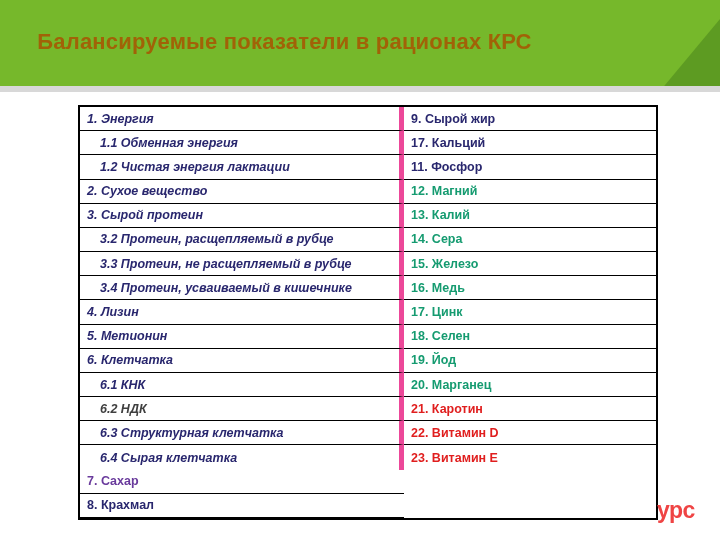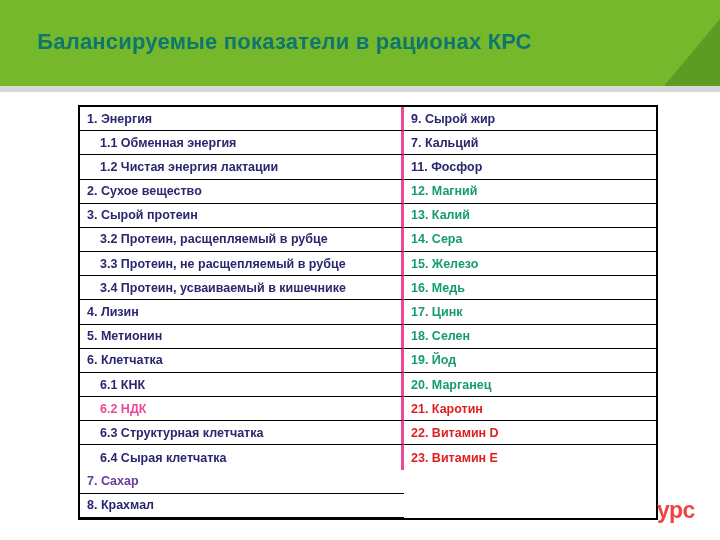--- a/index.html
+++ b/index.html
@@ -18,21 +18,21 @@
   .corner-accent {
     position: absolute; top: 0; left: 658px;
     width: 62px; height: 86px;
     background: #5d9b22;
     clip-path: polygon(100% 22%, 100% 100%, 10% 100%);
   }
   .slide-title {
     position: absolute; top: 29px; left: 0;
     width: 569px;
     text-align: center;
-    color: #0f766e;
+    color: #a16207;
     font-size: 22px;
     font-weight: bold;
     letter-spacing: 0.2px;
   }
   .divider-strip {
     position: absolute; top: 86px; left: 0;
     width: 720px; height: 6px;
     background: #d8d8d8;
   }
   .indicators-table {
@@ -50,21 +50,21 @@
     box-sizing: border-box;
     border-bottom: 1px solid #000000;
     display: flex;
     align-items: center;
     padding-left: 7px;
     font-size: 12.5px;
     font-weight: bold;
     white-space: nowrap;
     overflow: hidden;
   }
-  .cell.col1 { border-right: 3px solid #ec4899; }
+  .cell.col1 { border-right: 5px solid #ec4899; font-style: italic; }
   .cell.sub { padding-left: 20px; }
   .cell.last { border-bottom: none; }
   .logo-text {
     position: absolute; left: 657px; top: 497px;
     font-size: 23px;
     font-weight: bold;
     color: #ef4444;
     letter-spacing: -0.5px;
   }
 </style>
@@ -84,28 +84,28 @@
   <div class="cell col1 sub" style="color: rgb(41, 39, 110);">1.2 Чистая энергия лактации</div>
   <div class="cell col1" style="color: rgb(41, 39, 110);">2. Сухое вещество</div>
   <div class="cell col1" style="color: rgb(41, 39, 110);">3. Сырой протеин</div>
   <div class="cell col1 sub" style="color: rgb(41, 39, 110);">3.2 Протеин, расщепляемый в рубце</div>
   <div class="cell col1 sub" style="color: rgb(41, 39, 110);">3.3 Протеин, не расщепляемый в рубце</div>
   <div class="cell col1 sub" style="color: rgb(41, 39, 110);">3.4 Протеин, усваиваемый в кишечнике</div>
   <div class="cell col1" style="color: rgb(41, 39, 110);">4. Лизин</div>
   <div class="cell col1" style="color: rgb(41, 39, 110);">5. Метионин</div>
   <div class="cell col1" style="color: rgb(41, 39, 110);">6. Клетчатка</div>
   <div class="cell col1 sub" style="color: rgb(41, 39, 110);">6.1 КНК</div>
-  <div class="cell col1 sub" style="color: #ec4899;">6.2 НДК</div>
+  <div class="cell col1 sub" style="color: #404040;">6.2 НДК</div>
   <div class="cell col1 sub" style="color: rgb(41, 39, 110);">6.3 Структурная клетчатка</div>
   <div class="cell col1 sub last" style="color: rgb(41, 39, 110);">6.4 Сырая клетчатка</div>
 
   <div class="cell" style="color: rgb(105, 58, 156);">7. Сахар</div>
   <div class="cell" style="color: rgb(41, 39, 110);">8. Крахмал</div>
   <div class="cell" style="color: rgb(41, 39, 110);">9. Сырой жир</div>
-  <div class="cell" style="color: rgb(41, 39, 110);">7. Кальций</div>
+  <div class="cell" style="color: rgb(41, 39, 110);">17. Кальций</div>
   <div class="cell" style="color: rgb(41, 39, 110);">11. Фосфор</div>
   <div class="cell" style="color: rgb(21, 155, 112);">12. Магний</div>
   <div class="cell" style="color: rgb(21, 155, 112);">13. Калий</div>
   <div class="cell" style="color: rgb(21, 155, 112);">14. Сера</div>
   <div class="cell" style="color: rgb(21, 155, 112);">15. Железо</div>
   <div class="cell" style="color: rgb(21, 155, 112);">16. Медь</div>
   <div class="cell" style="color: rgb(21, 155, 112);">17. Цинк</div>
   <div class="cell" style="color: rgb(21, 155, 112);">18. Селен</div>
   <div class="cell" style="color: rgb(21, 155, 112);">19. Йод</div>
   <div class="cell" style="color: rgb(21, 155, 112);">20. Марганец</div>

